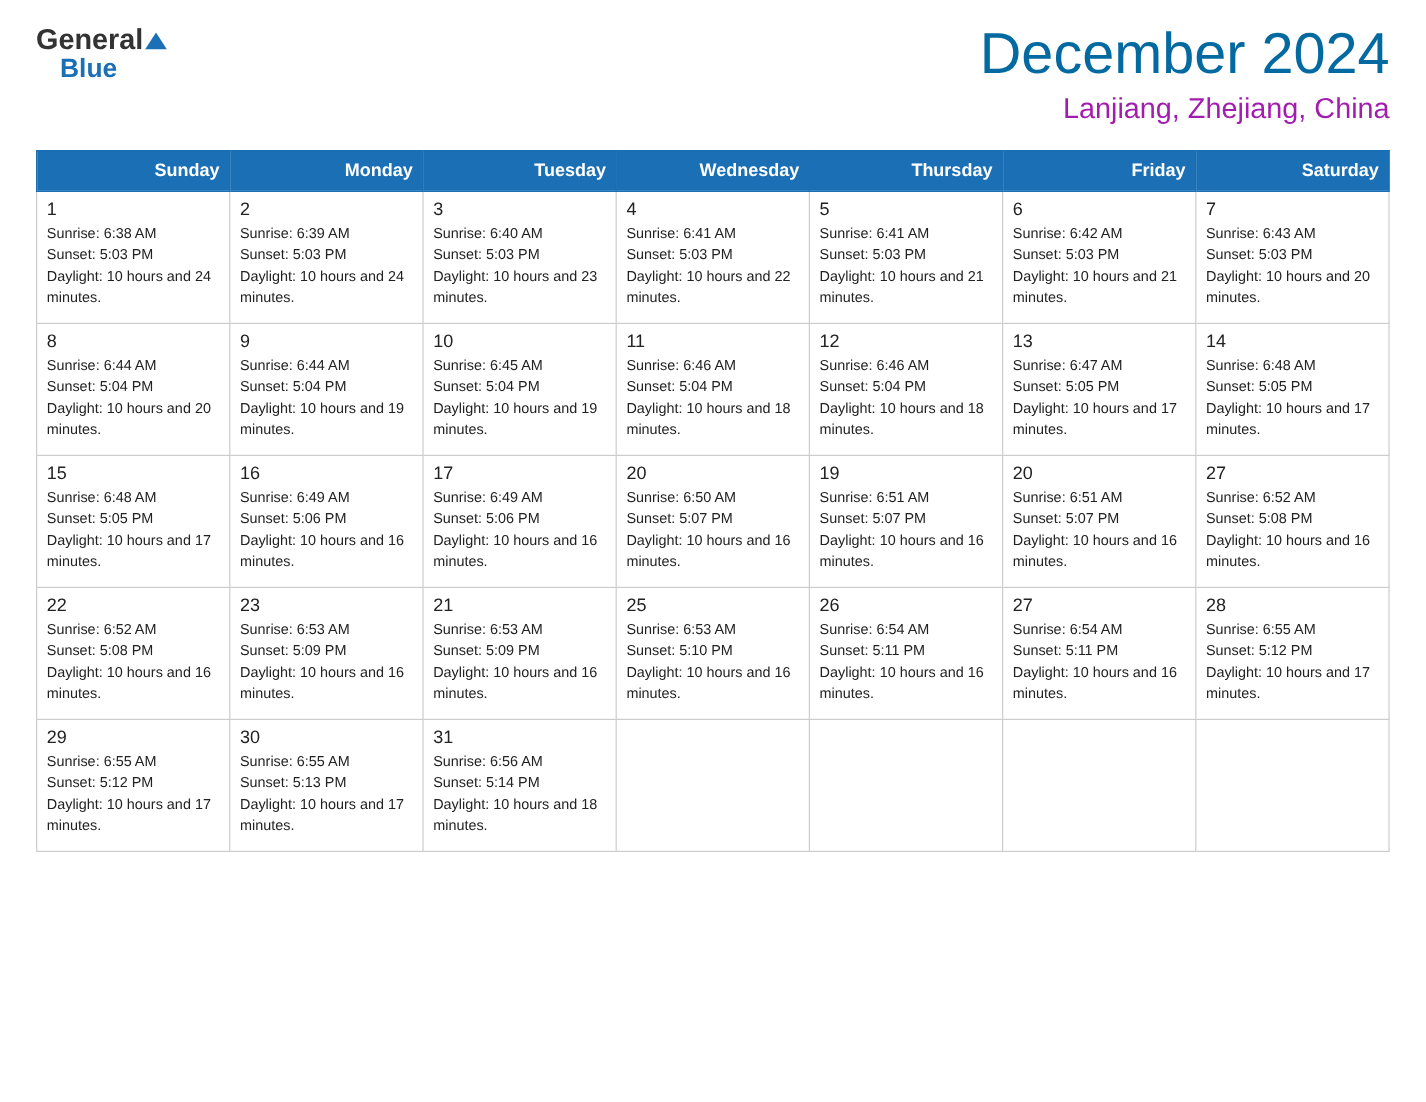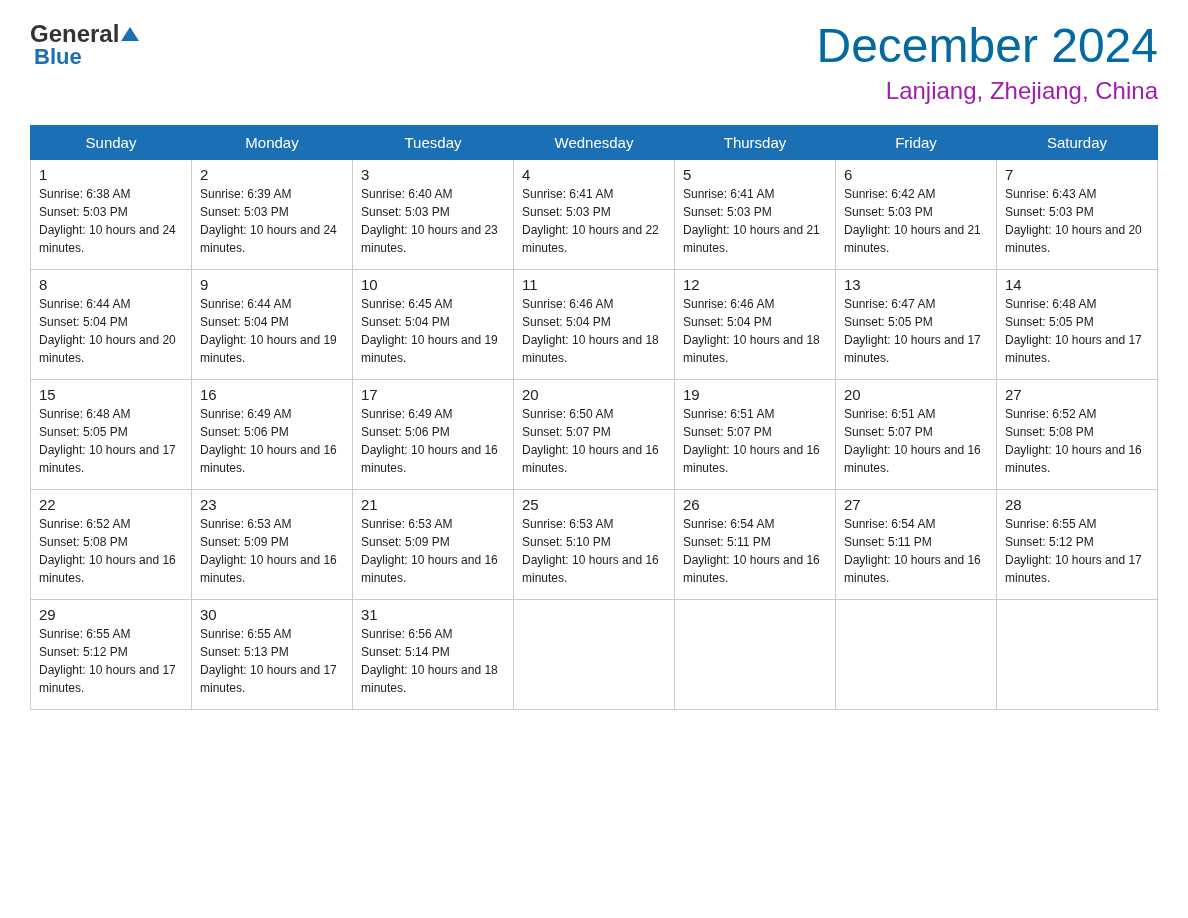--- a/index.html
+++ b/index.html
@@ -32,24 +32,24 @@
     }
     table {
       width: 100%;
       border-collapse: collapse;
       table-layout: fixed;
     }
     thead tr th {
       background-color: #1a6fb5;
       color: #fff;
       font-size: 15px;
-      font-weight: normal;
+      font-weight: bold;
       padding: 8px 8px;
       border: 1px solid #1a6fb5;
-      text-align: center;
+      text-align: right;
     }
     tbody tr td {
       border: 1px solid #ccc;
       vertical-align: top;
       padding: 6px 8px;
       font-size: 12.5px;
       color: #222;
       height: 110px;
     }
     tbody tr td .day-num {
@@ -85,21 +85,21 @@
       border-bottom: 14px solid #1a6fb5;
       margin-left: 2px;
       margin-bottom: 1px;
       vertical-align: middle;
     }
     .logo-line2 {
       color: #1a6fb5;
       font-size: 22px;
       font-weight: bold;
       margin-top: -4px;
-      margin-left: 4px;
+      margin-left: 20px;
     }
   </style>
 </head>
 <body>
 
 <div class="header">
   <div class="logo-wrapper">
     <div class="logo-line1">
       <span style="font-size:24px;font-weight:bold;color:#333;">General</span>
       <span class="logo-triangle"></span>

